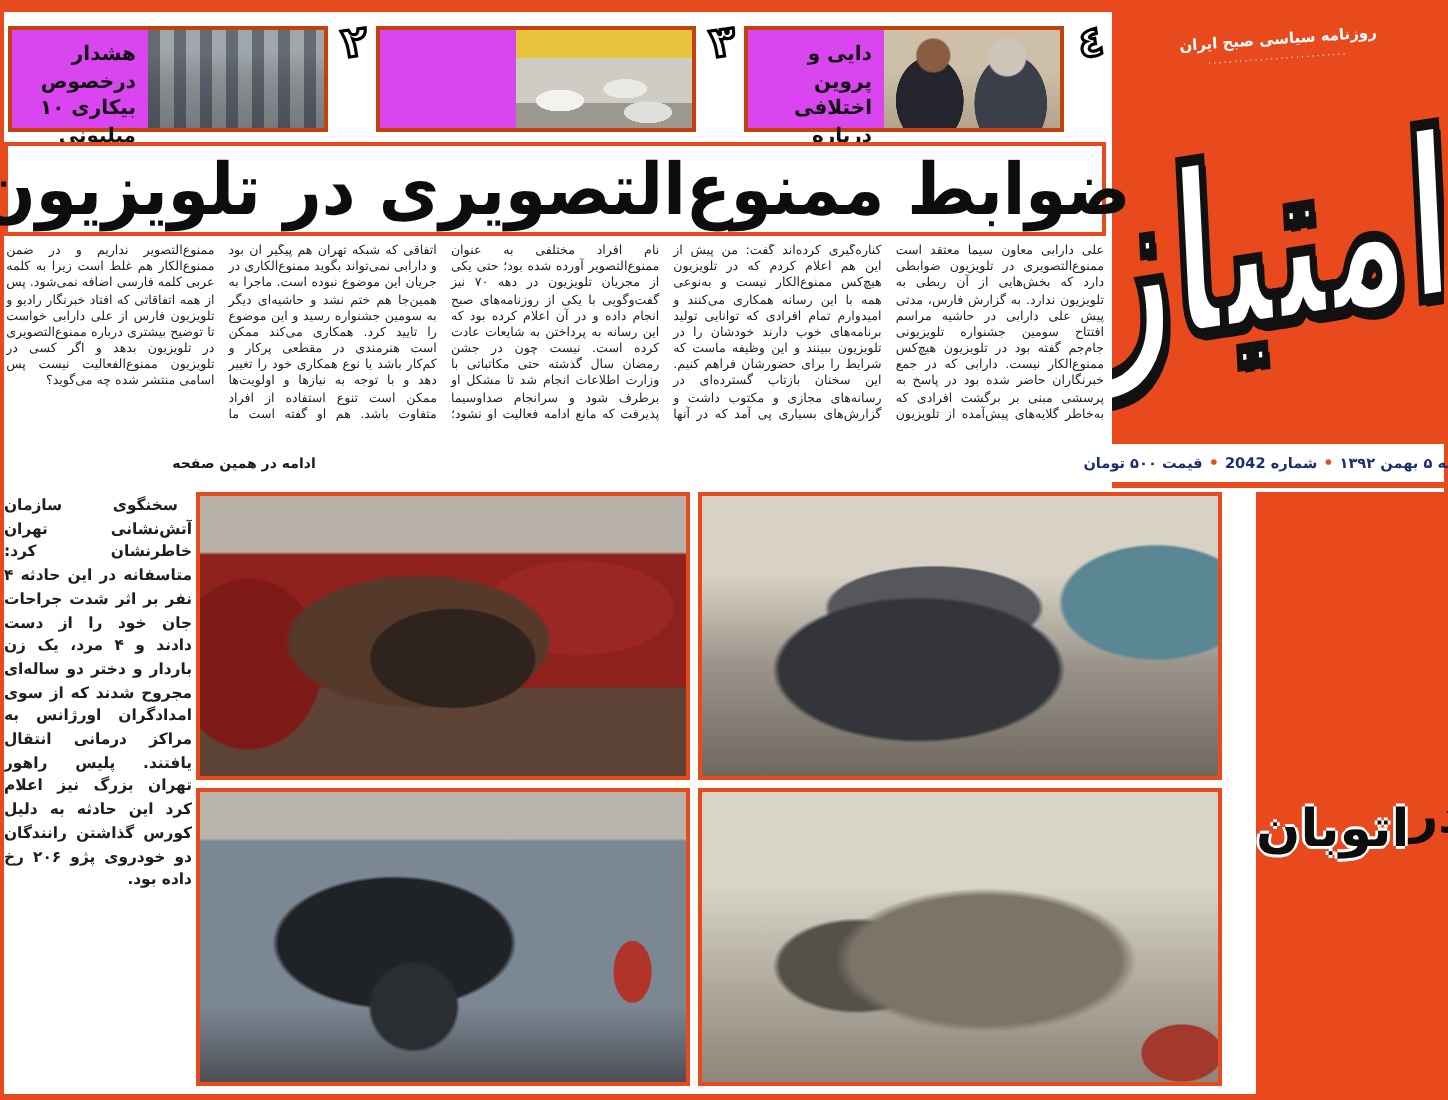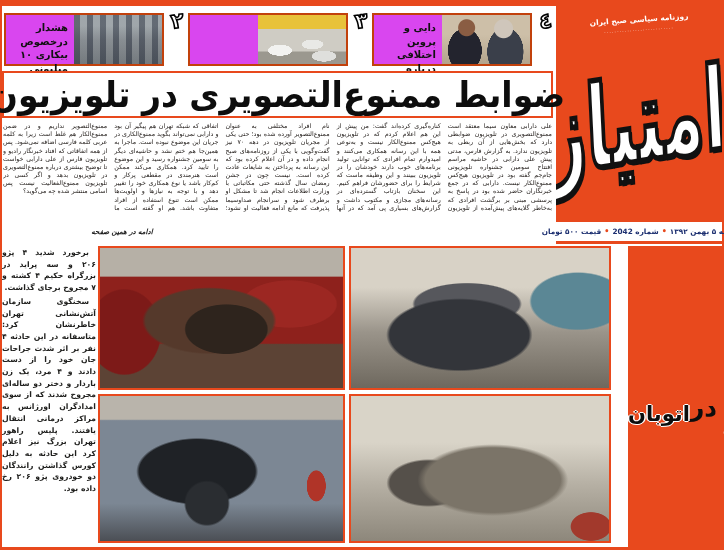--- a/index.html
+++ b/index.html
@@ -39,21 +39,21 @@
   #masthead-tagline2{position:absolute;top:21px;left:0;width:100%;text-align:center;color:#fff;font-size:5px;opacity:.85;transform:rotate(-4deg);letter-spacing:1px;}
   #masthead-logo{position:absolute;top:88px;left:0;width:100%;text-align:center;color:#fff;font-size:62px;font-weight:bold;line-height:.9;-webkit-text-stroke:3px #111;text-shadow:2px 2px 0 #111;transform:scale(1.05,1.85) rotate(-5deg);}
   #dateline{position:absolute;left:556px;top:224px;width:166px;height:15px;display:flex;align-items:center;justify-content:center;gap:3px;font-size:7.3px;font-weight:bold;color:#1c2f70;white-space:nowrap;}
   #dateline .bullet{color:#e8491d;font-size:8px;}
   #dateline-rule{position:absolute;left:556px;top:241px;width:166px;height:3px;background:#e8491d;}
 
   
   #headline-box{position:absolute;left:2px;top:71px;width:551px;height:47px;border:2px solid #e8491d;display:flex;align-items:center;justify-content:center;background:#fff;}
   #headline{font-size:33px;font-weight:bold;color:#0d0d0d;white-space:nowrap;transform:scaleY(1.08);}
   #lead-body{position:absolute;left:3px;top:122px;width:549px;height:119px;column-count:5;column-gap:7px;direction:rtl;text-align:justify;font-size:6.3px;line-height:1.3;color:#27221f;overflow:hidden;}
-  #continued-note{position:absolute;left:78px;top:228px;width:88px;font-size:7px;font-weight:bold;font-style:italic;color:#1a1a1a;text-align:center;}
+  #continued-note{position:absolute;left:78px;top:228px;width:88px;font-size:7px;font-weight:bold;color:#1a1a1a;text-align:center;}
 
   
   #accident-col{position:absolute;left:2px;top:247px;width:94px;height:300px;direction:rtl;text-align:justify;font-size:7.7px;font-weight:bold;line-height:1.52;color:#20201e;overflow:hidden;}
   #accident-col p{margin:0 0 2px;text-indent:7px;}
 
   
   #photo-grid{position:absolute;left:98px;top:246px;width:517px;height:301px;display:grid;grid-template-columns:247px 262px;grid-template-rows:144px 149px;gap:4px;direction:ltr;}
   .crash-photo{border:2px solid #e8491d;width:100%;height:100%;}
   #crash1{background:
     radial-gradient(ellipse 70px 42px at 52% 58%,#2e241d 0 58%,transparent 60%),
@@ -78,21 +78,21 @@
     radial-gradient(ellipse 70px 40px at 30% 60%,#55504a 0 55%,transparent 60%),
     linear-gradient(180deg,#d9d4c8 0 32%,#b7b1a5 60%,#8d877b 100%);}
 
   
   #sidebar{position:absolute;left:628px;top:246px;width:115px;height:301px;background:#e8491d;display:flex;flex-direction:row;align-items:center;padding-top:8px;overflow:hidden;justify-content:flex-end;}
   .kicker{font-size:11px;font-weight:bold;color:#0d0d0d;line-height:1.6;white-space:nowrap;}
   .bigword{font-weight:bold;line-height:1;}
   #word-parse{font-size:30px;color:#0d0d0d;margin-top:22px;text-shadow:-1.5px 0 #fff,1.5px 0 #fff,0 -1.5px #fff,0 1.5px #fff,1px 1px #fff,-1px -1px #fff;transform:rotate(-4deg);}
   #word-death{font-size:42px;color:#fff;margin-top:26px;transform:rotate(-18deg);text-shadow:1px 1px 0 rgba(0,0,0,.25);}
   #word-in{font-size:25px;color:#0d0d0d;margin-top:14px;}
-  #word-highway{font-size:21px;color:#0d0d0d;margin-top:28px;text-shadow:-1.4px 0 #fff,1.4px 0 #fff,0 -1.4px #fff,0 1.4px #fff;}
+  #word-highway{font-size:26px;color:#0d0d0d;margin-top:28px;text-shadow:-1.4px 0 #fff,1.4px 0 #fff,0 -1.4px #fff,0 1.4px #fff;}
 </style>
 </head>
 <body>
 
 <div id="page">
 
   <div id="edge-top" class="edge"></div>
   <div id="edge-left" class="edge"></div>
   <div id="edge-right" class="edge"></div>
   <div id="edge-bottom" class="edge"></div>
@@ -136,21 +136,20 @@
   </div>
   <div id="dateline-rule"></div>
 
   <div id="headline-box">
     <div id="headline">ضوابط ممنوع‌التصویری در تلویزیون</div>
   </div>
   <div id="lead-body">علی دارابی معاون سیما معتقد است ممنوع‌التصویری در تلویزیون ضوابطی دارد که بخش‌هایی از آن ربطی به تلویزیون ندارد. به گزارش فارس، مدتی پیش علی دارابی در حاشیه مراسم افتتاح سومین جشنواره تلویزیونی جام‌جم گفته بود در تلویزیون هیچ‌کس ممنوع‌الکار نیست. دارابی که در جمع خبرنگاران حاضر شده بود در پاسخ به پرسشی مبنی بر برگشت افرادی که به‌خاطر گلایه‌های پیش‌آمده از تلویزیون کناره‌گیری کرده‌اند گفت: من پیش از این هم اعلام کردم که در تلویزیون هیچ‌کس ممنوع‌الکار نیست و به‌نوعی همه با این رسانه همکاری می‌کنند و امیدوارم تمام افرادی که توانایی تولید برنامه‌های خوب دارند خودشان را در تلویزیون ببینند و این وظیفه ماست که شرایط را برای حضورشان فراهم کنیم. این سخنان بازتاب گسترده‌ای در رسانه‌های مجازی و مکتوب داشت و گزارش‌های بسیاری پی آمد که در آنها نام افراد مختلفی به عنوان ممنوع‌التصویر آورده شده بود؛ حتی یکی از مجریان تلویزیون در دهه ۷۰ نیز گفت‌وگویی با یکی از روزنامه‌های صبح انجام داده و در آن اعلام کرده بود که این رسانه به پرداختن به شایعات عادت کرده است. نیست چون در جشن رمضان سال گذشته حتی مکاتباتی با وزارت اطلاعات انجام شد تا مشکل او برطرف شود و سرانجام صداوسیما پذیرفت که مانع ادامه فعالیت او نشود؛ اتفاقی که شبکه تهران هم پیگیر آن بود و دارابی نمی‌تواند بگوید ممنوع‌الکاری در جریان این موضوع نبوده است. ماجرا به همین‌جا هم ختم نشد و حاشیه‌ای دیگر به سومین جشنواره رسید و این موضوع را تایید کرد. همکاری می‌کند ممکن است هنرمندی در مقطعی پرکار و کم‌کار باشد یا نوع همکاری خود را تغییر دهد و با توجه به نیازها و اولویت‌ها ممکن است تنوع استفاده از افراد متفاوت باشد. هم او گفته است ما ممنوع‌التصویر نداریم و در ضمن ممنوع‌الکار هم غلط است زیرا به کلمه عربی کلمه فارسی اضافه نمی‌شود. پس از همه اتفاقاتی که افتاد خبرنگار رادیو و تلویزیون فارس از علی دارابی خواست تا توضیح بیشتری درباره ممنوع‌التصویری در تلویزیون بدهد و اگر کسی در تلویزیون ممنوع‌الفعالیت نیست پس اسامی منتشر شده چه می‌گوید؟</div>
   <div id="continued-note">ادامه در همین صفحه</div>
 
   <div id="accident-col">
-    <p>برخورد شدید ۴ پژو ۲۰۶ و سه پراید در بزرگراه حکیم ۴ کشته و ۷ مجروح برجای گذاشت.</p>
     <p>سخنگوی سازمان آتش‌نشانی تهران خاطرنشان کرد: متاسفانه در این حادثه ۴ نفر بر اثر شدت جراحات جان خود را از دست دادند و ۴ مرد، یک زن باردار و دختر دو ساله‌ای مجروح شدند که از سوی امدادگران اورژانس به مراکز درمانی انتقال یافتند. پلیس راهور تهران بزرگ نیز اعلام کرد این حادثه به دلیل کورس گذاشتن رانندگان دو خودروی پژو ۲۰۶ رخ داده بود.</p>
 
   </div>
 
   <div id="photo-grid">
     <div id="crash1" class="crash-photo"></div>
     <div id="crash2" class="crash-photo"></div>
     <div id="crash3" class="crash-photo"></div>
     <div id="crash4" class="crash-photo"></div>
   </div>

